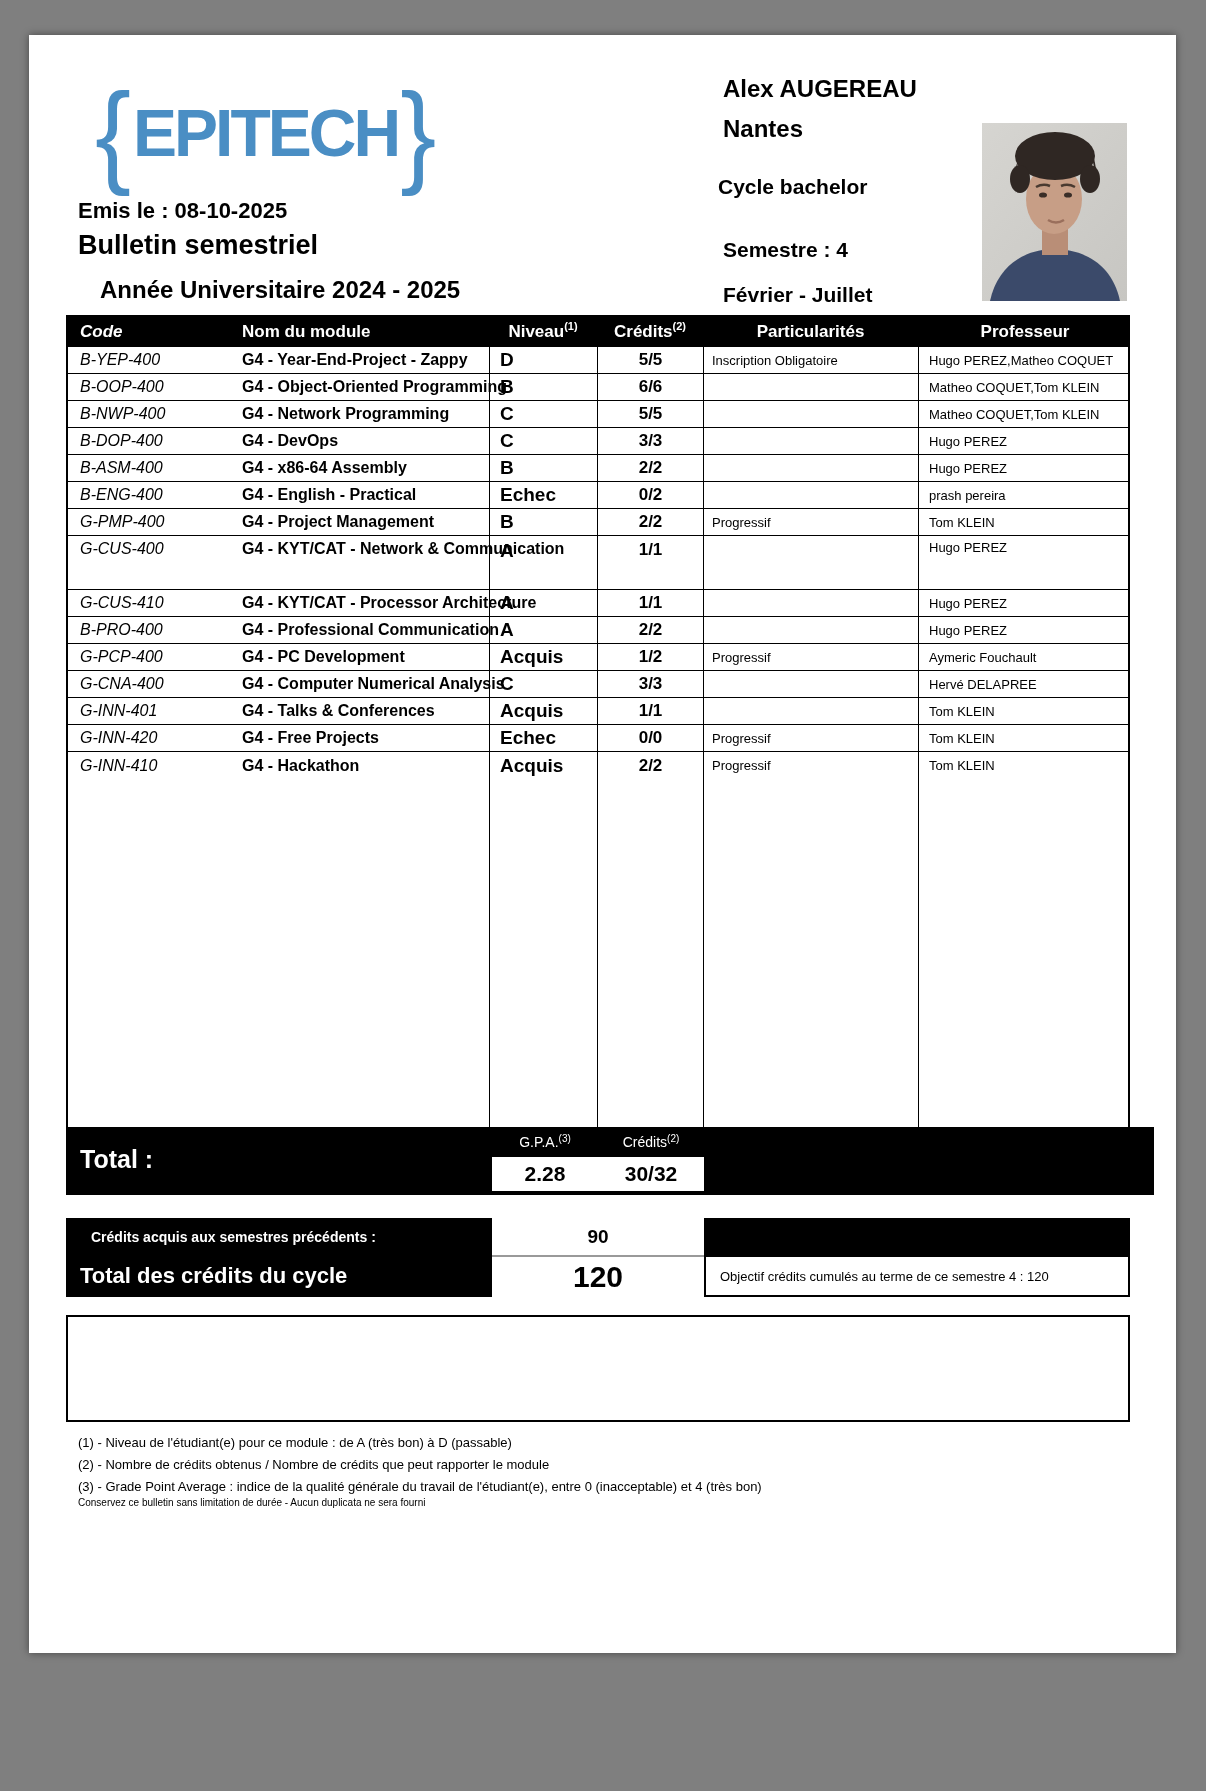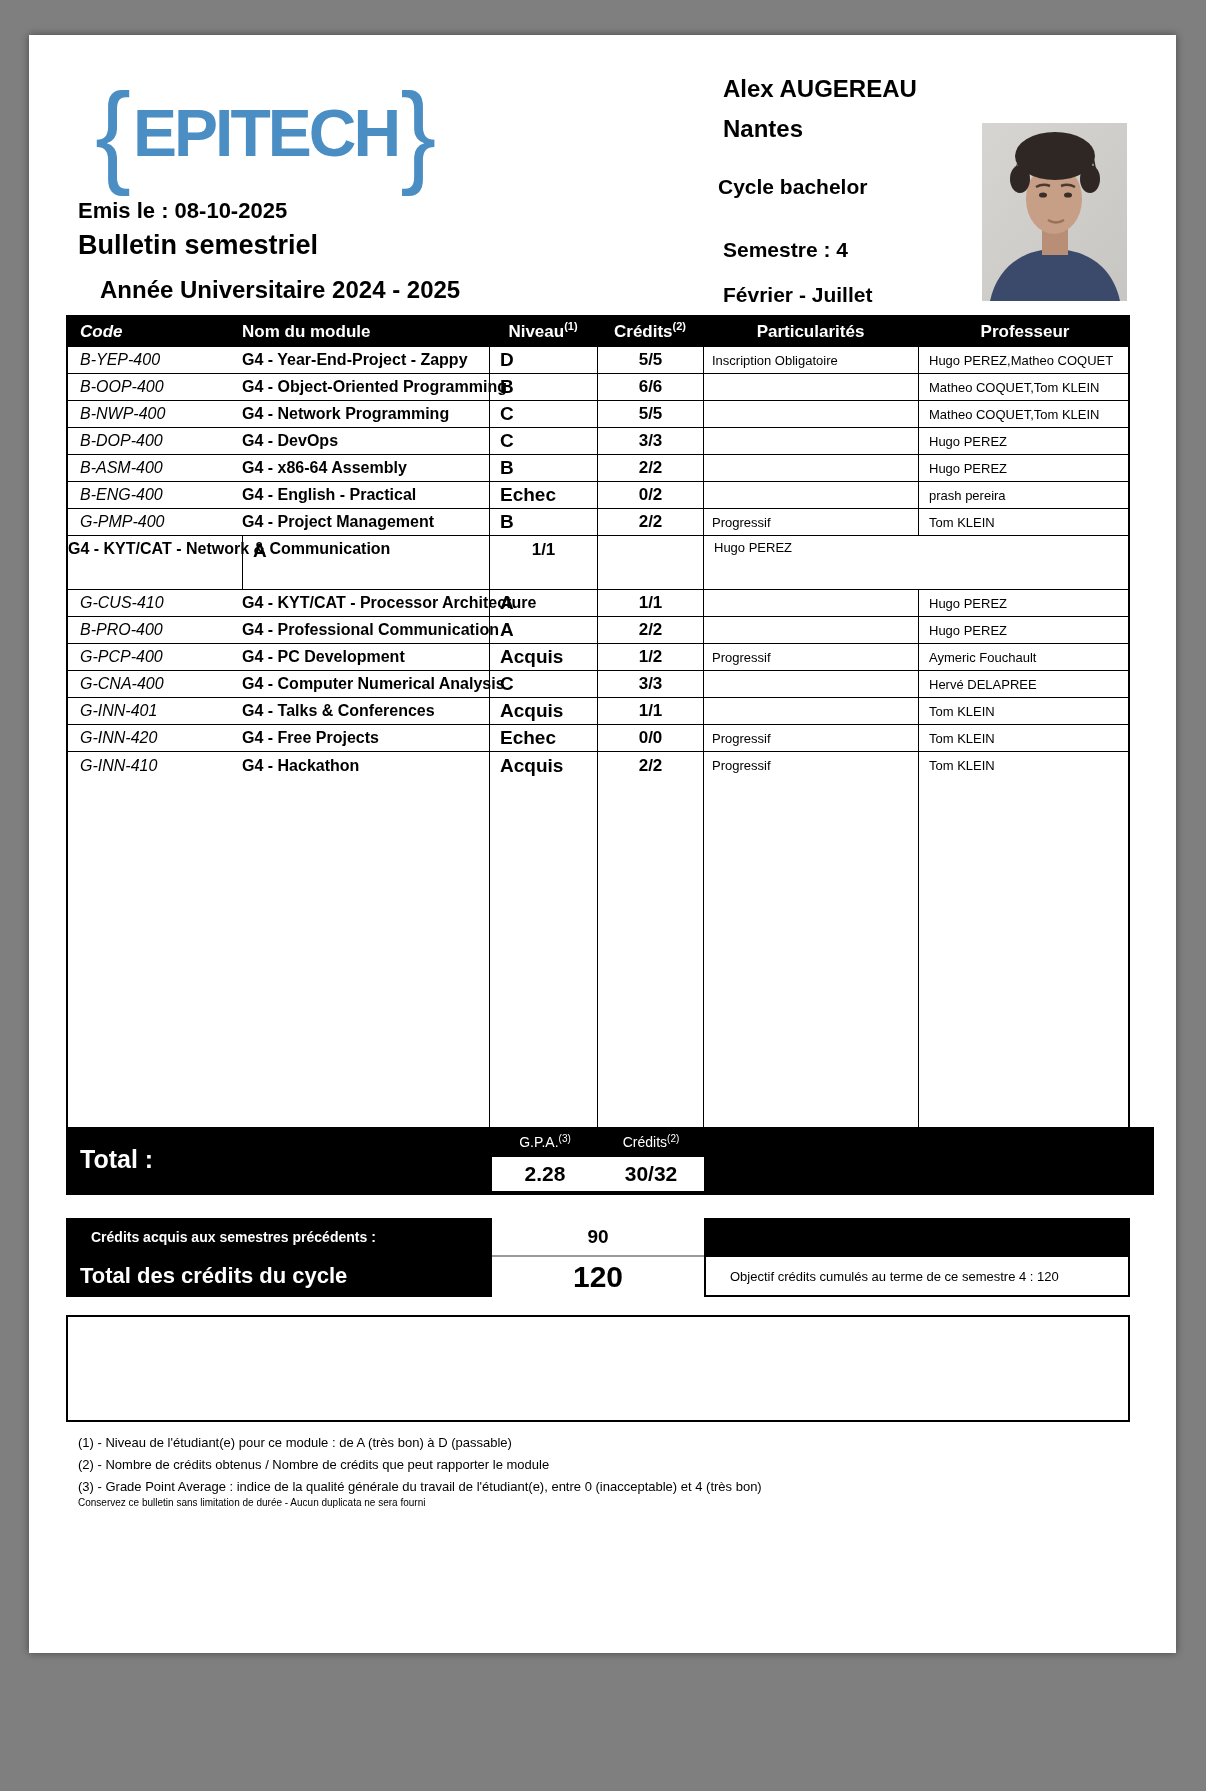--- a/index.html
+++ b/index.html
@@ -64,21 +64,21 @@
   .credits{position:absolute;left:37px;top:1183px;width:1064px;background:#000;color:#fff;box-sizing:border-box;}
   .crow{position:relative;}
   .crow.a{height:37px;}
   .crow.b{height:42px;}
   .crow .clabel{position:absolute;left:14px;top:50%;transform:translateY(-50%);font-weight:bold;}
   .crow.a .clabel{font-size:14px;margin-left:11px;}
   .crow.b .clabel{font-size:22px;}
   .numbox{position:absolute;left:426px;top:0;width:212px;height:100%;background:#fff;color:#000;display:flex;align-items:center;justify-content:center;font-weight:bold;box-sizing:border-box;}
   .crow.a .numbox{font-size:19px;}
   .crow.b .numbox{font-size:30px;border-top:2px solid #999;}
-  .objbox{position:absolute;left:638px;top:0;width:426px;height:100%;background:#fff;color:#000;border:2px solid #000;box-sizing:border-box;display:flex;align-items:center;padding-left:24px;font-size:13px;}
+  .objbox{position:absolute;left:638px;top:0;width:426px;height:100%;background:#fff;color:#000;border:2px solid #000;box-sizing:border-box;display:flex;align-items:center;padding-left:14px;font-size:13px;}
   
   .comment{position:absolute;left:37px;top:1280px;width:1064px;height:107px;border:2px solid #000;background:#fff;box-sizing:border-box;}
   .fn{position:absolute;left:49px;font-size:13px;color:#000;}
   .fn.f1{top:1400px;text-align:center;}
   .fn.f2{top:1422px;}
   .fn.f3{top:1444px;}
   .fn.f4{top:1462px;font-size:10px;}
 </style>
 </head>
 <body>
@@ -197,20 +197,21 @@
     <div class="tr">
       <span class="td c-code">G-PMP-400</span>
       <span class="td c-mod">G4 - Project Management</span>
       <span class="td c-niv bl">B</span>
       <span class="td c-cred bl">2/2</span>
       <span class="td c-part bl">Progressif</span>
       <span class="td c-prof bl">Tom KLEIN</span>
     </div>
 
     <div class="tr tall">
+      <span class="td c-code">G-CUS-400</span>
       <span class="td c-mod">G4 - KYT/CAT - Network &amp; Communication</span>
       <span class="td c-niv bl">A</span>
       <span class="td c-cred bl">1/1</span>
       <span class="td c-part bl"></span>
       <span class="td c-prof bl">Hugo PEREZ</span>
     </div>
 
     <div class="tr">
       <span class="td c-code">G-CUS-410</span>
       <span class="td c-mod">G4 - KYT/CAT - Processor Architecture</span>

